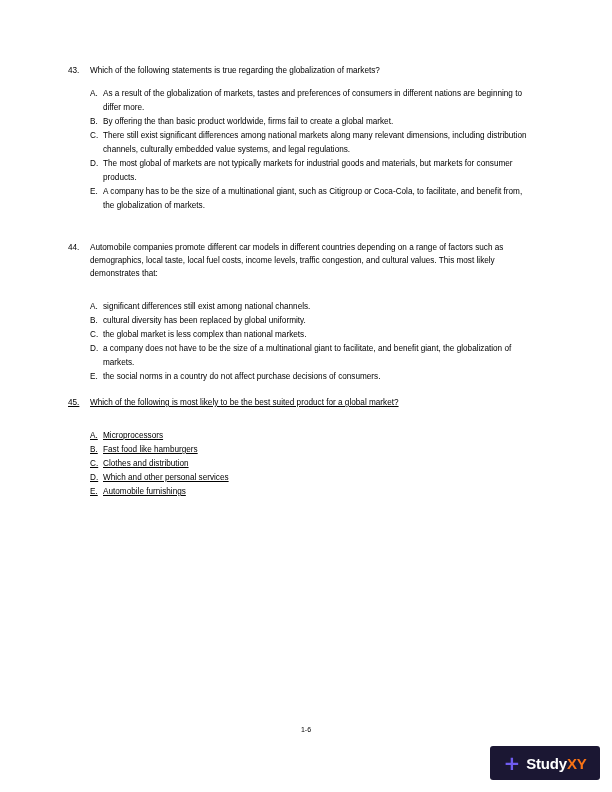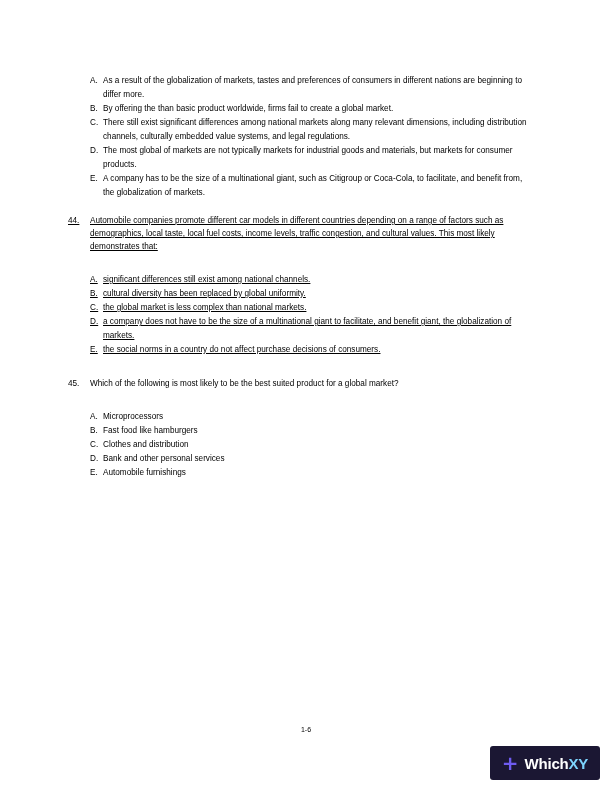--- a/index.html
+++ b/index.html
@@ -57,22 +57,22 @@
   }
   .opt-letter {
     width: 13px;
     flex: 0 0 13px;
   }
   .opt-text {
     flex: 1 1 auto;
   }
   .q44 .options { margin-top: 20px; }
   .q45 .options { margin-top: 20px; }
-  .q44 { margin-top: 14px; text-decoration: underline; }
-  .q45 { margin-top: 20px; }
+  .q44 { margin-top: 28px; }
+  .q45 { margin-top: 12px; text-decoration: underline; }
   .footer-page {
     position: absolute;
     left: 0;
     right: 0;
     top: 726px;
     text-align: center;
     font-size: 7px;
     color: #000;
   }
   .watermark {
@@ -95,31 +95,35 @@
     font-weight: bold;
     font-family: "DejaVu Sans", sans-serif;
   }
   .wm-text {
     color: #ffffff;
     font-size: 15px;
     font-weight: bold;
     letter-spacing: -0.2px;
   }
   .wm-text .xy {
-    color: #7dd3fc;
+    color: #f97316;
   }
 </style>
 </head>
 <body>
 
 <div class="page">
 
   <div class="content">
 
     <div class="question q43">
+      <div class="q-head">
+        <span class="q-num">43.</span>
+        <span class="q-text">Which of the following statements is true regarding the globalization of markets?</span>
+      </div>
       <div class="options">
         <div class="option">
           <span class="opt-letter">A.</span>
           <span class="opt-text">As a result of the globalization of markets, tastes and preferences of consumers in different nations are beginning to differ more.</span>
         </div>
         <div class="option">
           <span class="opt-letter">B.</span>
           <span class="opt-text">By offering the than basic product worldwide, firms fail to create a global market.</span>
         </div>
         <div class="option">
@@ -179,31 +183,31 @@
         <div class="option">
           <span class="opt-letter">B.</span>
           <span class="opt-text">Fast food like hamburgers</span>
         </div>
         <div class="option">
           <span class="opt-letter">C.</span>
           <span class="opt-text">Clothes and distribution</span>
         </div>
         <div class="option">
           <span class="opt-letter">D.</span>
-          <span class="opt-text">Bank and other personal services</span>
+          <span class="opt-text">Which and other personal services</span>
         </div>
         <div class="option">
           <span class="opt-letter">E.</span>
           <span class="opt-text">Automobile furnishings</span>
         </div>
       </div>
     </div>
 
   </div>
 
   <div class="footer-page">1-6</div>
 
   <div class="watermark">
     <span class="wm-plus">+</span>
-    <span class="wm-text"><span>Which</span><span class="xy">XY</span></span>
+    <span class="wm-text"><span>Study</span><span class="xy">XY</span></span>
   </div>
 
 </div>
 
 </body></html>

